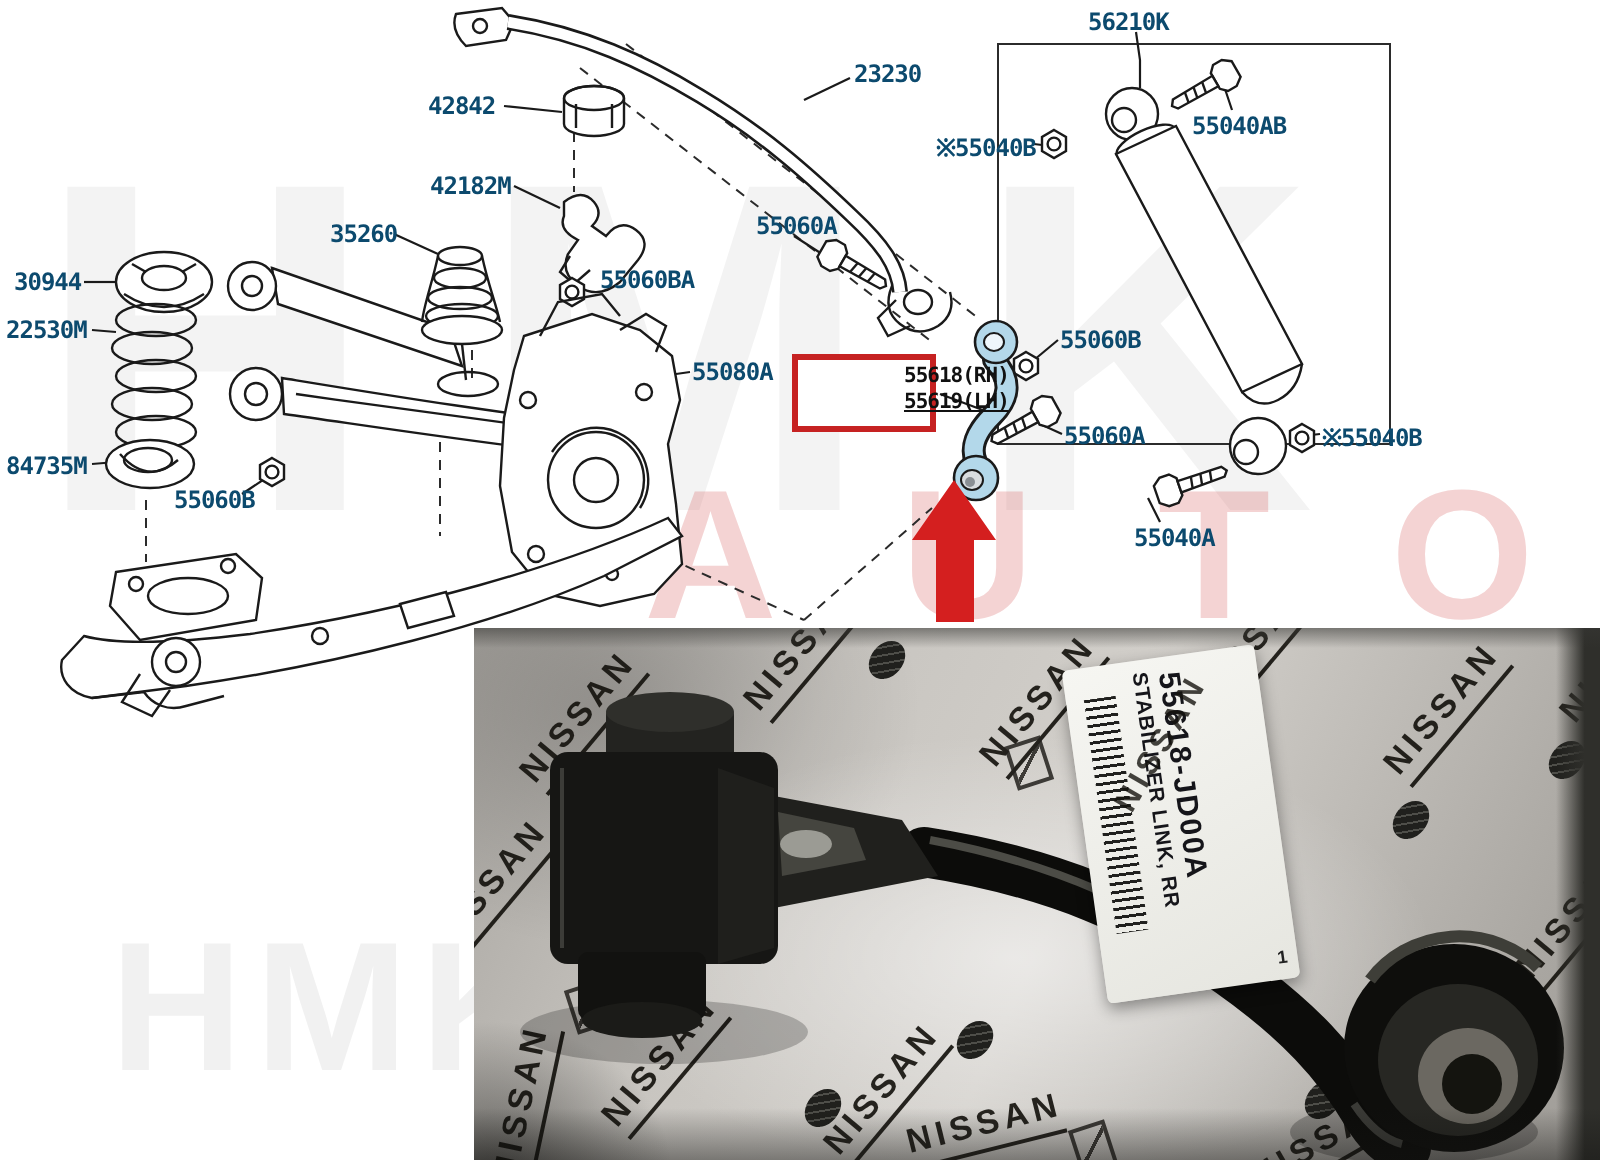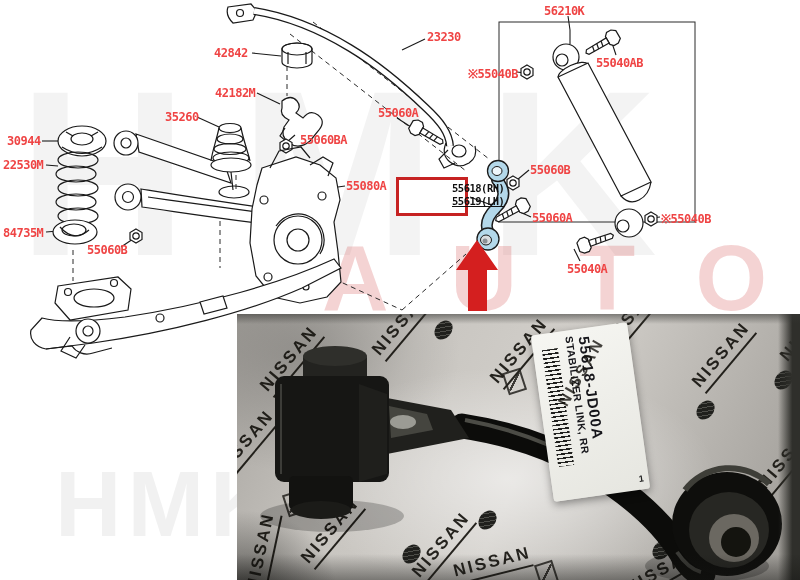--- a/index.html
+++ b/index.html
@@ -7,21 +7,21 @@
          font-family:"DejaVu Sans Mono", monospace;}
   
   .wm{position:absolute;font-weight:bold;white-space:nowrap;pointer-events:none;
       font-family:"Liberation Sans", sans-serif;}
   .wm-top{left:18px;top:38px;font-size:235px;letter-spacing:52px;color:rgba(90,90,90,0.07);}
   .wm-auto{left:322px;top:226px;font-size:92px;letter-spacing:62px;color:rgba(214,84,84,0.26);}
   .wm-bottom{left:55px;top:452px;font-size:92px;letter-spacing:6px;color:rgba(120,120,120,0.10);}
   
   .diagram{position:absolute;left:0;top:0;z-index:2;}
   .lbl{position:absolute;z-index:3;font:bold 12px "DejaVu Sans Mono",monospace;
-       color:#ef4444;white-space:nowrap;letter-spacing:-0.5px;}
+       color:#0c4a6e;white-space:nowrap;letter-spacing:-0.5px;}
   .hlbox{position:absolute;left:396px;top:177px;width:66px;height:33px;z-index:3;
          border:3.5px solid #c62222;background:#fff;}
   .hlbox div{font:bold 10.5px "DejaVu Sans Mono",monospace;color:#111;
              line-height:13px;padding-left:5px;letter-spacing:-0.5px;margin-top:2px;margin-left:48px;}
   .hlbox div + div{margin-top:0;text-decoration:underline;}
   
   .photo{position:absolute;left:237px;top:314px;width:563px;height:266px;z-index:5;overflow:hidden;
      background:
        radial-gradient(ellipse 300px 160px at 48% 62%, rgba(255,255,255,0.55), rgba(255,255,255,0) 70%),
        radial-gradient(ellipse 260px 200px at 12% 15%, rgba(0,0,0,0.20), rgba(0,0,0,0) 60%),

